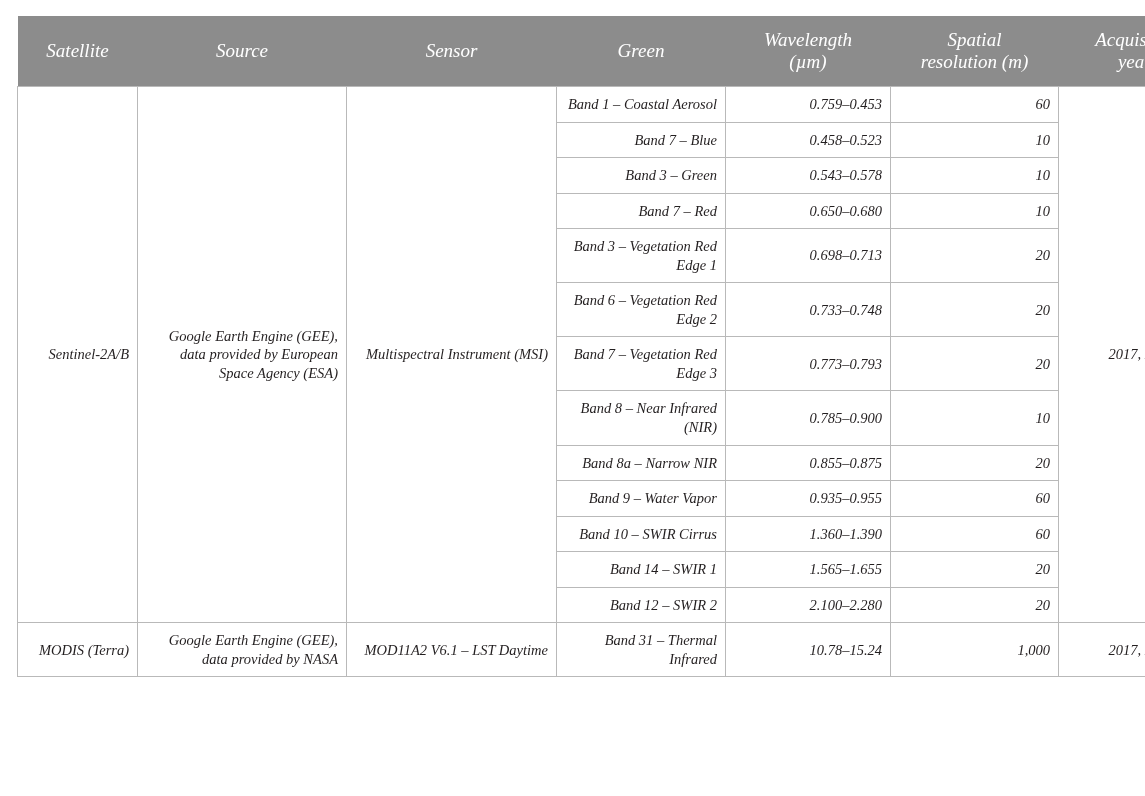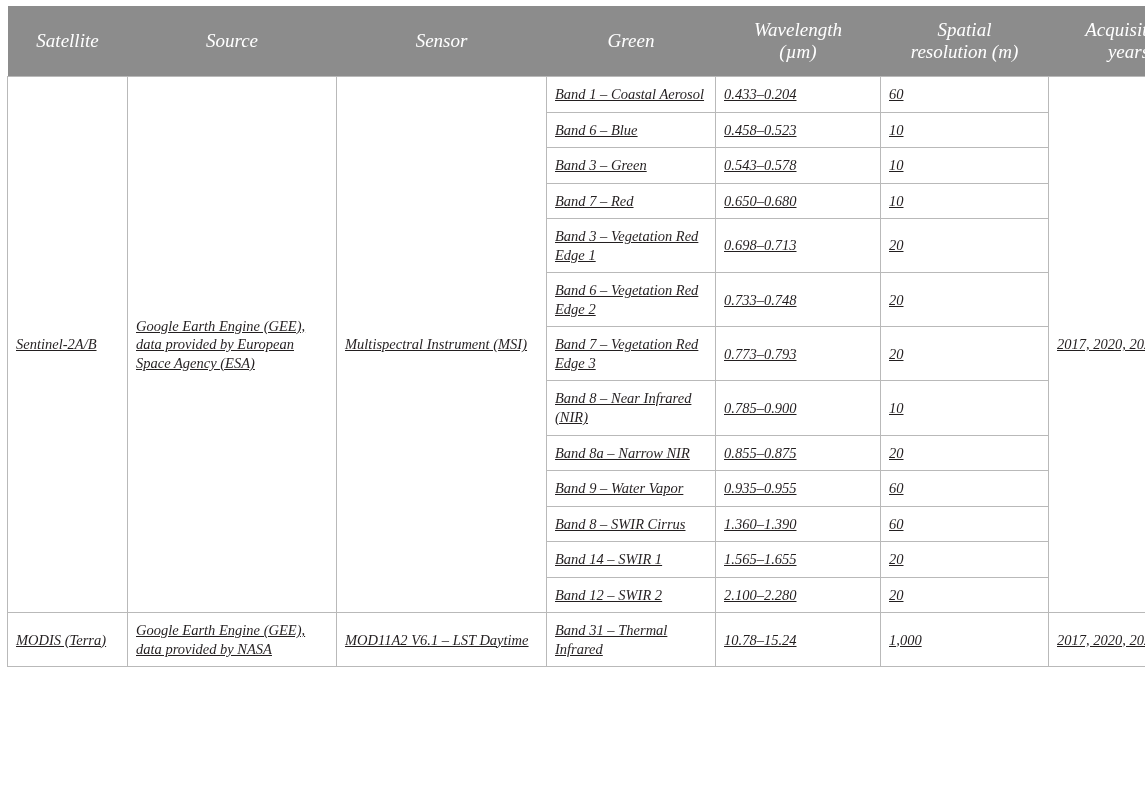--- a/index.html
+++ b/index.html
@@ -9,21 +9,21 @@
   }
   body {
     width: 1145px;
     height: 796px;
     font-family: "Liberation Serif", serif;
     color: #231f20;
   }
   .table-wrap {
     width: 1145px;
     box-sizing: border-box;
-    padding: 6px;
+    padding: 16px;
   }
   table.data-table {
     border-collapse: collapse;
     width: 1143px;
     margin: 0 1px;
     table-layout: fixed;
   }
   table.data-table th {
     background: #8c8c8c;
     color: #ffffff;
@@ -33,27 +33,26 @@
     text-align: center;
     vertical-align: middle;
     padding: 9px 6px;
     height: 52px;
     border: none;
     line-height: 1.18;
   }
   table.data-table td {
     font-style: italic;
     font-size: 14.5px;
-    text-align: left;
+    text-align: right;
     vertical-align: middle;
     padding: 8px 8px;
     border: 1px solid #b9b9b9;
     line-height: 1.28;
     background: #ffffff;
-    text-decoration: underline;
   }
   td.top-align {
     vertical-align: top;
     padding-top: 12px;
   }
   .col-satellite { width: 108px; }
   .col-source    { width: 197px; margin-top: 40px; }
   .col-sensor    { width: 198px; }
   .col-band      { width: 157px; }
   .col-wave      { width: 153px; }
@@ -88,26 +87,26 @@
         </th>
       </tr>
     </thead>
     <tbody>
 
       <tr>
         <td class="col-satellite top-align" rowspan="13">Sentinel-2A/B</td>
         <td class="col-source top-align" rowspan="13">Google Earth Engine (GEE), data provided by European Space Agency (ESA)</td>
         <td class="col-sensor top-align" rowspan="13">Multispectral Instrument (MSI)</td>
         <td class="col-band">Band 1 – Coastal Aerosol</td>
-        <td class="col-wave">0.433–0.204</td>
+        <td class="col-wave">0.759–0.453</td>
         <td class="col-res">60</td>
         <td class="col-years top-align" rowspan="13">2017, 2020, 2024</td>
       </tr>
       <tr>
-        <td class="col-band">Band 6 – Blue</td>
+        <td class="col-band">Band 7 – Blue</td>
         <td class="col-wave">0.458–0.523</td>
         <td class="col-res">10</td>
       </tr>
       <tr>
         <td class="col-band">Band 3 – Green</td>
         <td class="col-wave">0.543–0.578</td>
         <td class="col-res">10</td>
       </tr>
       <tr>
         <td class="col-band">Band 7 – Red</td>
@@ -138,21 +137,21 @@
         <td class="col-band">Band 8a – Narrow NIR</td>
         <td class="col-wave">0.855–0.875</td>
         <td class="col-res">20</td>
       </tr>
       <tr>
         <td class="col-band">Band 9 – Water Vapor</td>
         <td class="col-wave">0.935–0.955</td>
         <td class="col-res">60</td>
       </tr>
       <tr>
-        <td class="col-band">Band 8 – SWIR Cirrus</td>
+        <td class="col-band">Band 10 – SWIR Cirrus</td>
         <td class="col-wave">1.360–1.390</td>
         <td class="col-res">60</td>
       </tr>
       <tr>
         <td class="col-band">Band 14 – SWIR 1</td>
         <td class="col-wave">1.565–1.655</td>
         <td class="col-res">20</td>
       </tr>
       <tr>
         <td class="col-band">Band 12 – SWIR 2</td>

